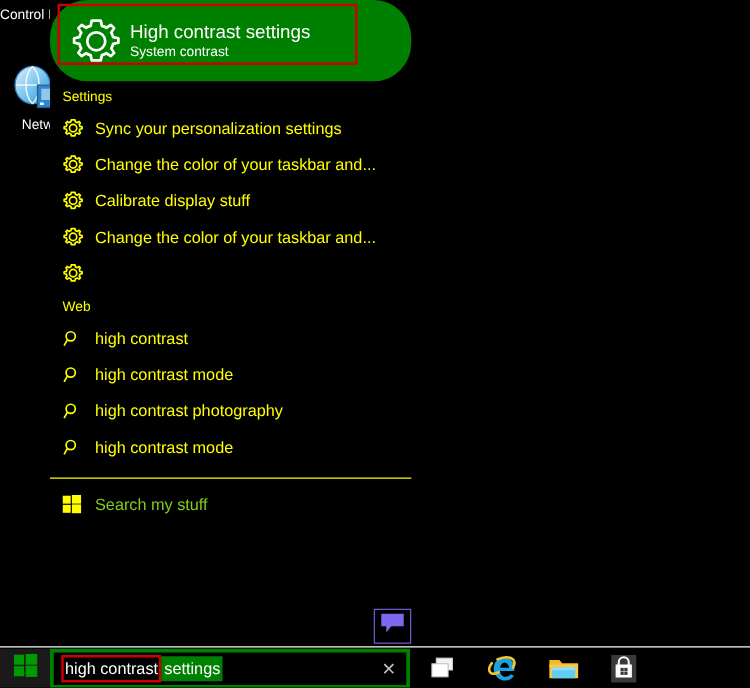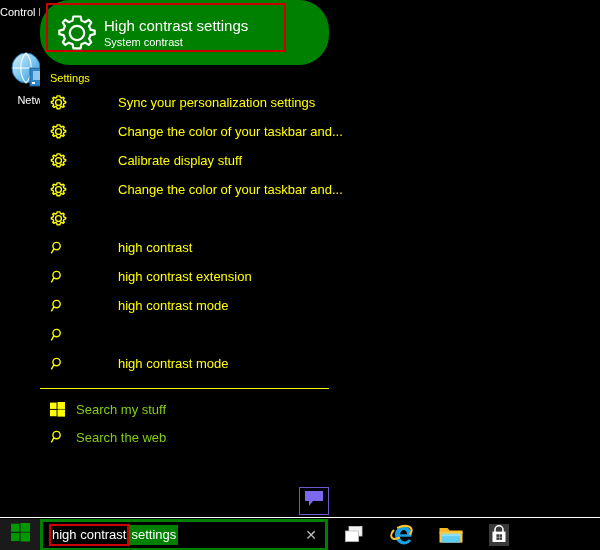--- a/index.html
+++ b/index.html
@@ -100,21 +100,20 @@
 
   
   .result-row {
     display: flex;
     align-items: center;
     height: 29px;
     padding-left: 10px;
     color: #ffff00;
     font-size: 13px;
     white-space: nowrap;
-    gap: 42px;
   }
   .result-row .ricon {
     width: 26px;
     height: 20px;
     display: flex;
     align-items: center;
     justify-content: flex-start;
     flex: 0 0 26px;
   }
   .result-row .rlabel { display: block; }
@@ -337,67 +336,58 @@
               <g fill="none" stroke="#ffff00" stroke-width="3.4" stroke-linejoin="round">
                 <path d="M21 4.5 l3.6 0 0.9 4.2 a12.7 12.7 0 0 1 3.6 1.5 l3.6 -2.3 2.6 2.6 -2.3 3.6 a12.7 12.7 0 0 1 1.5 3.6 l4.2 0.9 0 3.6 -4.2 0.9 a12.7 12.7 0 0 1 -1.5 3.6 l2.3 3.6 -2.6 2.6 -3.6 -2.3 a12.7 12.7 0 0 1 -3.6 1.5 l-0.9 4.2 -3.6 0 -3.6 0 -0.9 -4.2 a12.7 12.7 0 0 1 -3.6 -1.5 l-3.6 2.3 -2.6 -2.6 2.3 -3.6 a12.7 12.7 0 0 1 -1.5 -3.6 l-4.2 -0.9 0 -3.6 4.2 -0.9 a12.7 12.7 0 0 1 1.5 -3.6 l-2.3 -3.6 2.6 -2.6 3.6 2.3 a12.7 12.7 0 0 1 3.6 -1.5 l0.9 -4.2 3.6 0 z"></path>
                 <circle cx="21" cy="21" r="7.2"></circle>
               </g>
             </svg>
         </span>
       </div>
     </div>
 
     <div>
+      <div class="section-header">Web</div>
 
       <div class="result-row">
         <span class="ricon">
           <svg width="16" height="16" viewBox="0 0 20 20">
               <g fill="none" stroke="#ffff00" stroke-width="1.7">
                 <circle cx="8.2" cy="7.6" r="4.6"></circle>
                 <line x1="4.8" y1="11.2" x2="1.6" y2="16.8"></line>
               </g>
             </svg>
         </span>
         <span class="rlabel">high contrast</span>
       </div>
 
+
       <div class="result-row">
         <span class="ricon">
           <svg width="16" height="16" viewBox="0 0 20 20">
               <g fill="none" stroke="#ffff00" stroke-width="1.7">
                 <circle cx="8.2" cy="7.6" r="4.6"></circle>
                 <line x1="4.8" y1="11.2" x2="1.6" y2="16.8"></line>
               </g>
             </svg>
         </span>
-        <span class="rlabel">high contrast extension</span>
-      </div>
+        <span class="rlabel">high contrast mode</span>
+      </div>
+
 
       <div class="result-row">
         <span class="ricon">
           <svg width="16" height="16" viewBox="0 0 20 20">
               <g fill="none" stroke="#ffff00" stroke-width="1.7">
                 <circle cx="8.2" cy="7.6" r="4.6"></circle>
                 <line x1="4.8" y1="11.2" x2="1.6" y2="16.8"></line>
               </g>
             </svg>
         </span>
-        <span class="rlabel">high contrast mode</span>
-      </div>
-
-
-      <div class="result-row">
-        <span class="ricon">
-          <svg width="16" height="16" viewBox="0 0 20 20">
-              <g fill="none" stroke="#ffff00" stroke-width="1.7">
-                <circle cx="8.2" cy="7.6" r="4.6"></circle>
-                <line x1="4.8" y1="11.2" x2="1.6" y2="16.8"></line>
-              </g>
-            </svg>
-        </span>
+        <span class="rlabel">high contrast photography</span>
       </div>
 
       <div class="result-row">
         <span class="ricon">
           <svg width="16" height="16" viewBox="0 0 20 20">
               <g fill="none" stroke="#ffff00" stroke-width="1.7">
                 <circle cx="8.2" cy="7.6" r="4.6"></circle>
                 <line x1="4.8" y1="11.2" x2="1.6" y2="16.8"></line>
               </g>
             </svg>
@@ -413,31 +403,20 @@
         <svg width="15" height="15" viewBox="0 0 16 16">
           <rect x="0" y="0.6" width="7" height="6.8" fill="#ffff00"></rect>
           <rect x="8" y="0" width="8" height="7.4" fill="#ffff00"></rect>
           <rect x="0" y="8.4" width="7" height="6.8" fill="#ffff00"></rect>
           <rect x="8" y="8" width="8" height="7.6" fill="#ffff00"></rect>
         </svg>
       </span>
       <span>Search my stuff</span>
     </div>
 
-    <div class="action-row">
-      <span class="aicon">
-        <svg width="16" height="16" viewBox="0 0 20 20">
-            <g fill="none" stroke="#ffff00" stroke-width="1.7">
-              <circle cx="8.2" cy="7.6" r="4.6"></circle>
-              <line x1="4.8" y1="11.2" x2="1.6" y2="16.8"></line>
-            </g>
-          </svg>
-      </span>
-      <span>Search the web</span>
-    </div>
 
     <div id="feedback-button">
       <span>
         <svg width="20" height="18" viewBox="0 0 20 18">
           <path d="M1 1 h18 v10 h-10 l-4 5 v-5 h-4 z" fill="#7b68ee"></path>
         </svg>
       </span>
     </div>
 
   </div>

